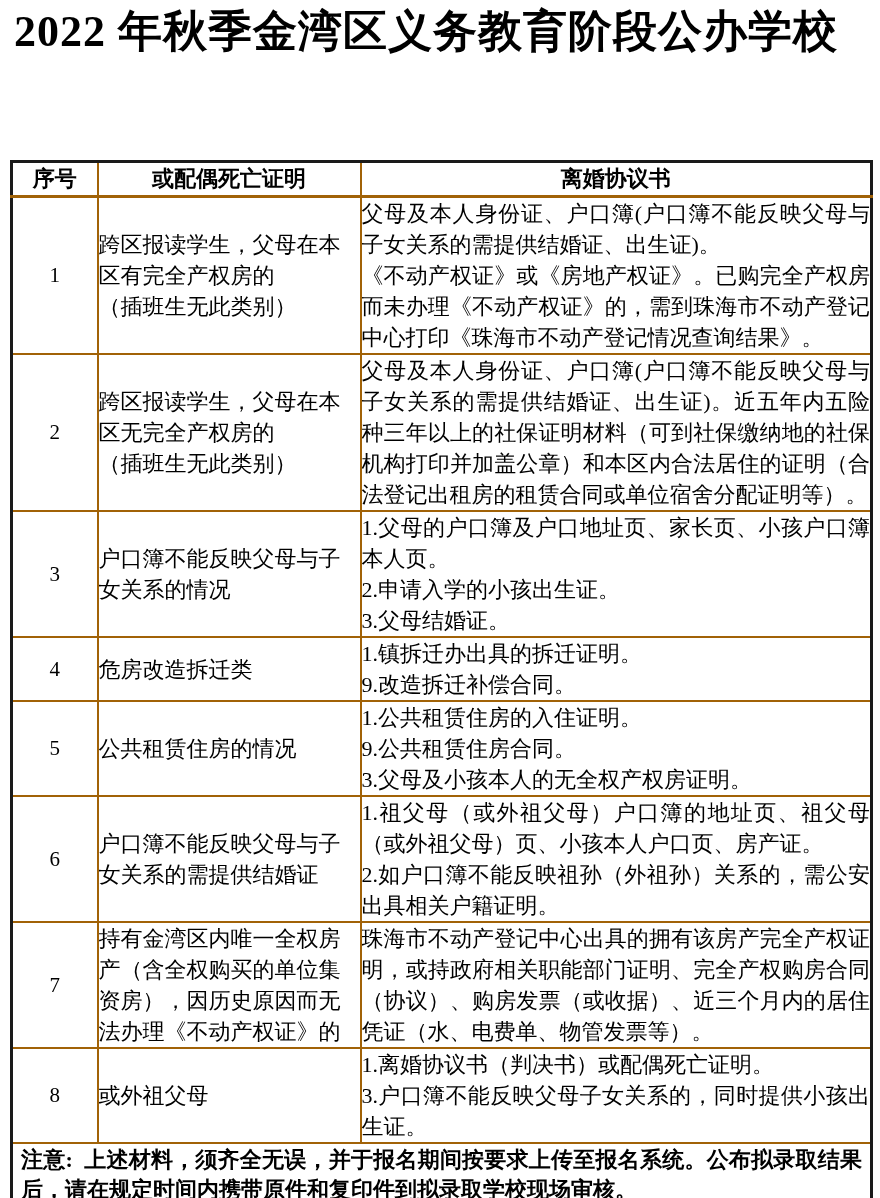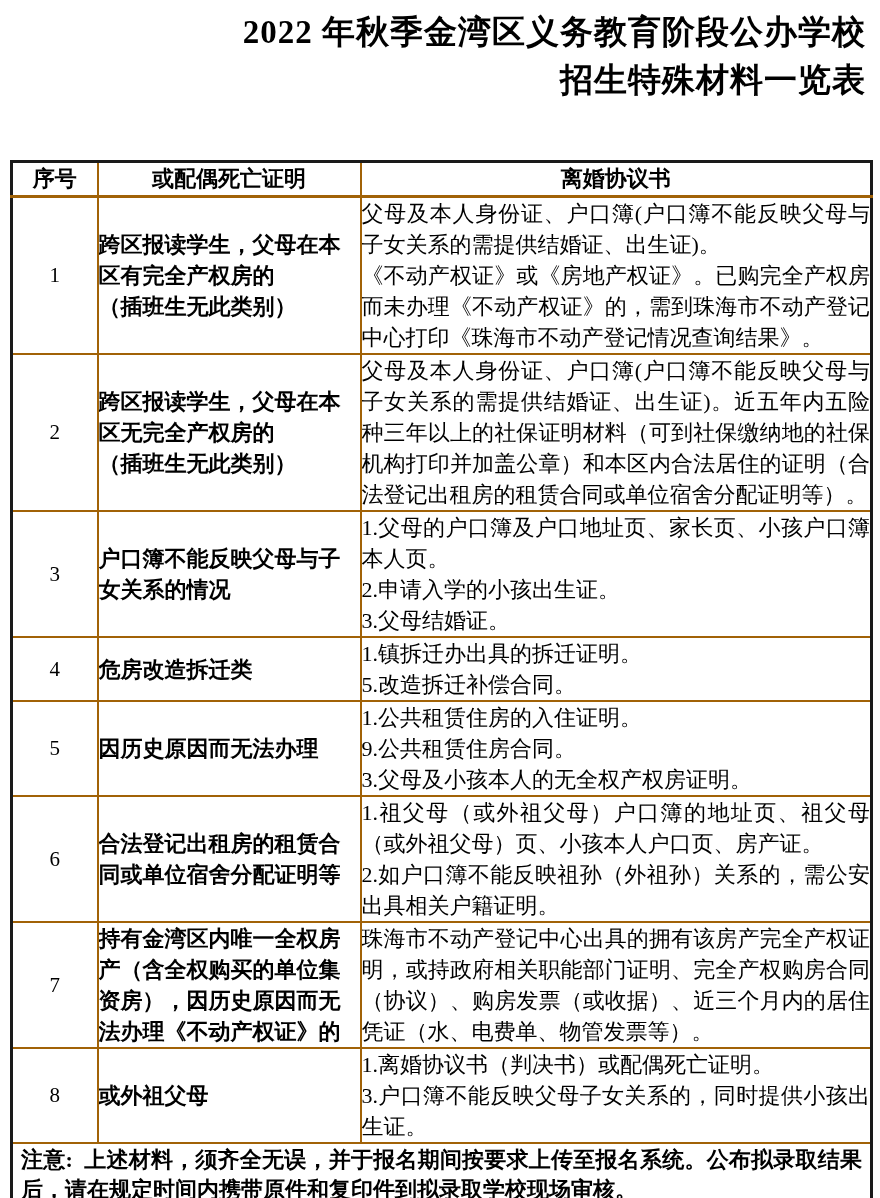--- a/index.html
+++ b/index.html
@@ -5,22 +5,22 @@
   html,body { margin:0; padding:0; background:#ffffff; }
   body {
     width:880px; height:1198px; overflow:hidden;
     font-family:"Liberation Serif","DejaVu Serif",serif;
     color:#000;
   }
   .page { position:relative; width:880px; height:1198px; background:#fff; }
 
   .title {
     margin:8px 14px 0 14px;
-    text-align:right;
-    font-size:33px;
+    text-align:left;
+    font-size:44px;
     font-weight:bold;
     line-height:48px;
     letter-spacing:1px;
   }
 
   table.materials {
     position:absolute; left:10px; top:152px;
     width:860px;
     border-collapse:collapse;
     table-layout:fixed;
@@ -49,21 +49,20 @@
     vertical-align:middle;
     font-size:21px;
   }
   td.cat {
     vertical-align:middle;
     font-size:22px;
     line-height:31px;
     padding:2px 4px 2px 10px;
     white-space:pre-wrap;
     text-align:left;
-    font-weight:bold;
   }
   td.mat {
     vertical-align:middle;
     font-size:22px;
     line-height:31px;
     padding:2px 6px 2px 8px;
     white-space:pre-wrap;
     text-align:justify;
     margin-top:15px;
   }
@@ -86,21 +85,21 @@
     vertical-align:middle;
     white-space:pre-wrap;
     text-align:justify;
   }
 </style>
 </head>
 <body>
 
 <div class="page">
 
-  <h1 class="title"><span>2022 年秋季金湾区义务教育阶段公办学校</span><br><span>招生特殊材料一览表</span></h1>
+  <h1 class="title"><span>2022 年秋季金湾区义务教育阶段公办学校</span><br></h1>
 
   <table class="materials">
     <colgroup>
       <col class="c-no">
       <col class="c-cat">
       <col class="c-mat">
     </colgroup>
     <thead>
       <tr class="header-row">
         <th>序号</th>
@@ -126,32 +125,32 @@
         <td class="no">3</td>
         <td class="cat">户口簿不能反映父母与子女关系的情况</td>
         <td class="mat">1.父母的户口簿及户口地址页、家长页、小孩户口簿本人页。
 2.申请入学的小孩出生证。
 3.父母结婚证。</td>
       </tr>
       <tr class="row-4">
         <td class="no">4</td>
         <td class="cat">危房改造拆迁类</td>
         <td class="mat">1.镇拆迁办出具的拆迁证明。
-5.改造拆迁补偿合同。</td>
+9.改造拆迁补偿合同。</td>
       </tr>
       <tr class="row-5">
         <td class="no">5</td>
-        <td class="cat">因历史原因而无法办理</td>
+        <td class="cat">公共租赁住房的情况</td>
         <td class="mat">1.公共租赁住房的入住证明。
 9.公共租赁住房合同。
 3.父母及小孩本人的无全权产权房证明。</td>
       </tr>
       <tr class="row-6">
         <td class="no">6</td>
-        <td class="cat">合法登记出租房的租赁合同或单位宿舍分配证明等</td>
+        <td class="cat">户口簿不能反映父母与子女关系的需提供结婚证</td>
         <td class="mat">1.祖父母（或外祖父母）户口簿的地址页、祖父母（或外祖父母）页、小孩本人户口页、房产证。
 2.如户口簿不能反映祖孙（外祖孙）关系的，需公安出具相关户籍证明。</td>
       </tr>
       <tr class="row-7">
         <td class="no">7</td>
         <td class="cat">持有金湾区内唯一全权房产（含全权购买的单位集资房），因历史原因而无法办理《不动产权证》的</td>
         <td class="mat">珠海市不动产登记中心出具的拥有该房产完全产权证明，或持政府相关职能部门证明、完全产权购房合同（协议）、购房发票（或收据）、近三个月内的居住凭证（水、电费单、物管发票等）。</td>
       </tr>
       <tr class="row-8">
         <td class="no">8</td>

